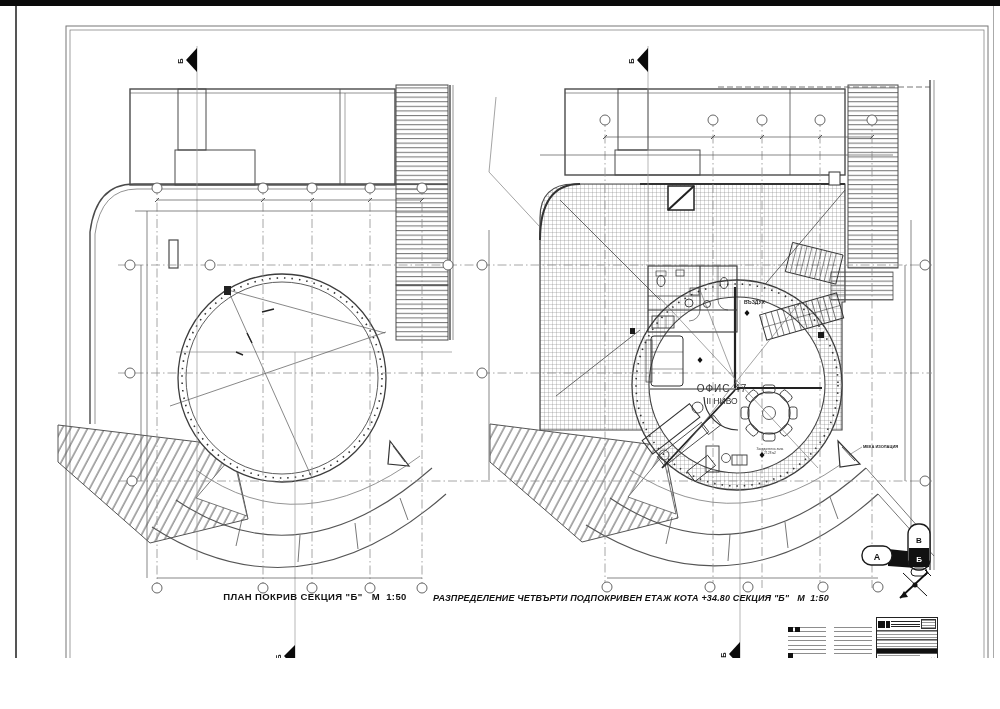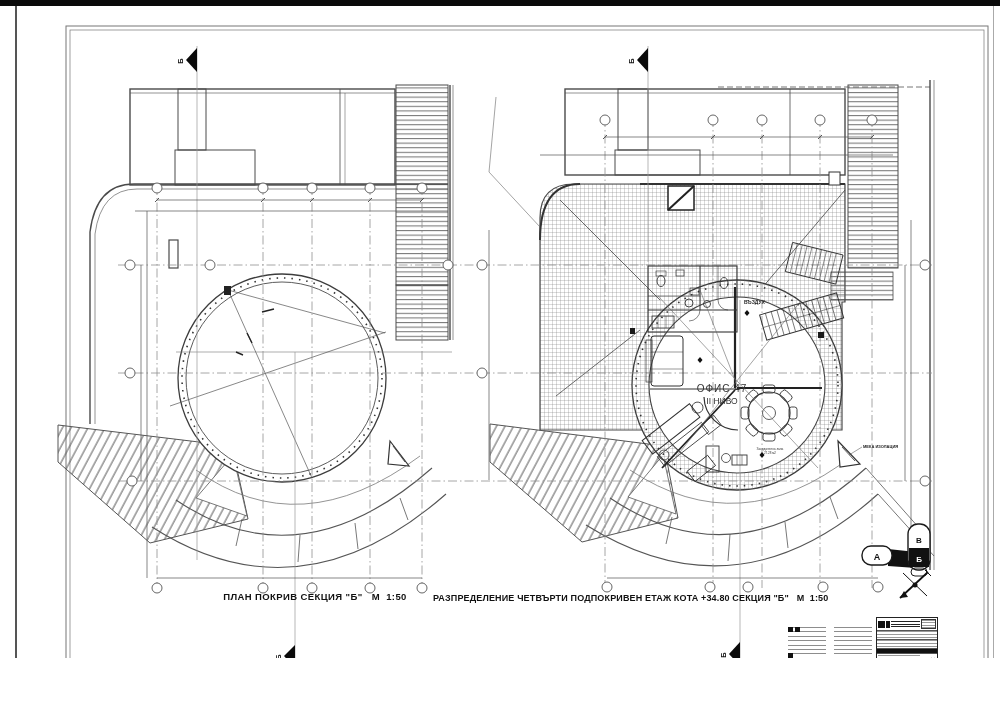--- a/index.html
+++ b/index.html
@@ -6,21 +6,21 @@
   .page{position:relative;width:1000px;height:658px;background:#fff;overflow:hidden;
         font-family:"Liberation Sans",sans-serif;}
   .topbar{position:absolute;left:0;top:0;width:1000px;height:6px;background:#0a0a0a;}
   .edge-left{position:absolute;left:15px;top:6px;width:2px;height:700px;background:#555;}
   .edge-right{position:absolute;left:993px;top:6px;width:1px;height:700px;background:#aaa;}
   .edge-bot1{position:absolute;left:0;top:691px;width:1000px;height:2px;background:#444;}
   .edge-bot2{position:absolute;left:0;top:696px;width:1000px;height:1px;background:#777;}
   svg.art{position:absolute;left:0;top:0;}
   .cap{position:absolute;font-weight:bold;color:#111;white-space:pre;}
   .cap-left{left:150px;top:591px;width:330px;text-align:center;font-size:9.5px;letter-spacing:.4px;}
-  .cap-right{left:433px;top:593px;width:460px;font-size:9px;letter-spacing:.15px;}
+  .cap-right{left:433px;top:593px;width:460px;font-size:9px;letter-spacing:.15px;font-style:italic;}
   
   .legend{position:absolute;left:788px;top:627px;width:86px;height:58px;display:flex;gap:8px;}
   .lcol{width:38px;height:100%;background:repeating-linear-gradient(to bottom,#8d8d8d 0 1px,transparent 1px 4.4px);}
   .lcol.c1{position:relative;}
   .sq{position:absolute;width:5px;height:5px;background:#111;}
   
   .tblock{position:absolute;left:876px;top:617px;width:60px;height:69px;border:1px solid #222;
           background:#fff;display:flex;flex-direction:column;}
   .trow{border-bottom:1px solid #555;position:relative;}
   .mlines{background:repeating-linear-gradient(to bottom,#9a9a9a 0 1px,transparent 1px 3px);}

